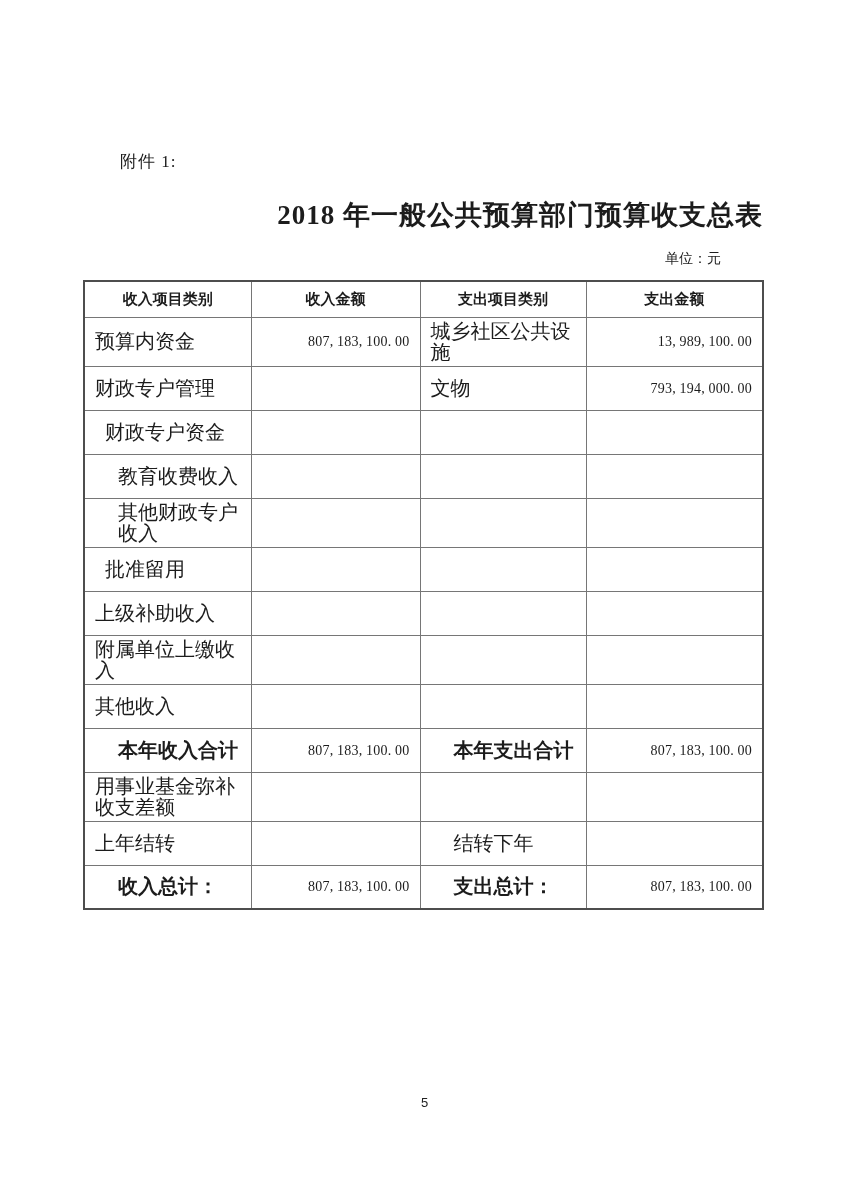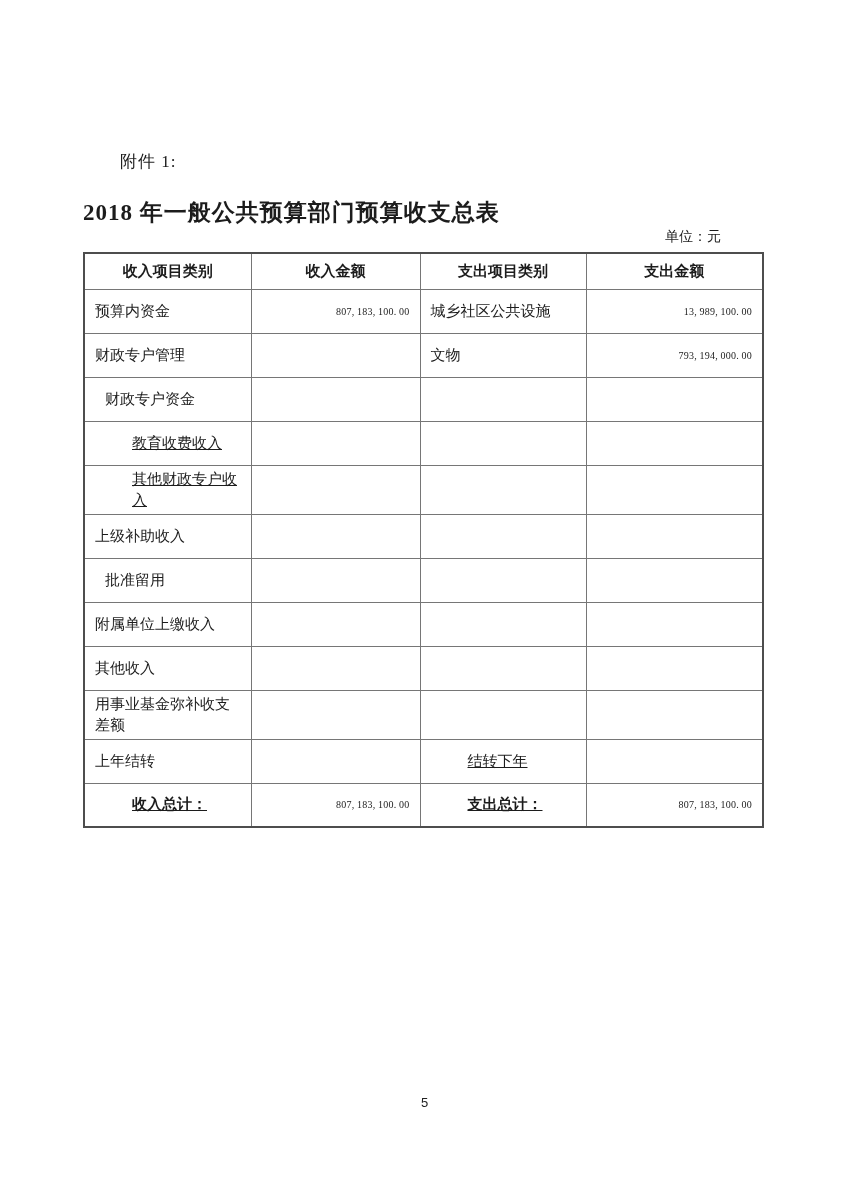--- a/index.html
+++ b/index.html
@@ -4,41 +4,41 @@
 <style>
   html,body{margin:0;padding:0;}
   body{
     width:849px;height:1200px;background:#ffffff;
     font-family:"Liberation Serif","DejaVu Serif",serif;
     color:#1c1c1c;
   }
   .page{position:relative;width:849px;height:1200px;overflow:hidden;background:#fff;}
   .content{padding:150px 86px 0 83px;}
   .attachment{margin-left:37px;font-size:17px;letter-spacing:1px;}
-  .doc-title{margin:24px 0 0 0;text-align:left;font-size:23px;font-weight:bold;letter-spacing:1px;}
-  .unit-line{text-align:right;padding-right:42px;font-size:14px;}
+  .doc-title{margin:24px 0 0 0;text-align:right;font-size:27px;font-weight:bold;letter-spacing:1px;}
+  .unit-line{margin-top:17px;text-align:right;padding-right:42px;font-size:14px;}
   table.budget{
-    margin-top:6px;border-collapse:collapse;table-layout:fixed;width:679px;
+    margin-top:12px;border-collapse:collapse;table-layout:fixed;width:679px;
     border:2px solid #4d4d4d;
   }
   .budget th,.budget td{border:1px solid #767676;box-sizing:border-box;}
   .budget th{
     height:36px;font-size:15px;font-weight:bold;text-align:center;
     padding:2px 4px;vertical-align:middle;
   }
   .budget td{
-    height:44px;font-size:15px;vertical-align:middle;
+    height:44px;font-size:20px;vertical-align:middle;
     padding:3px 6px 3px 10px;line-height:21px;word-break:break-all;
   }
   .budget td.amount{
     font-family:"Liberation Serif","DejaVu Serif",serif;
-    font-size:10px;text-align:right;padding-right:10px;letter-spacing:0.2px;
+    font-size:14px;text-align:right;padding-right:10px;letter-spacing:0.2px;
   }
   .budget td.ind1{padding-left:20px;}
-  .budget td.ind2{padding-left:47px;text-decoration:underline;}
+  .budget td.ind2{padding-left:33px;}
   .budget td.bold{font-weight:bold;}
   .page-number{
     position:absolute;left:0;right:0;bottom:90px;text-align:center;
     font-size:13px;font-family:"Liberation Sans","DejaVu Sans",sans-serif;color:#222;
   }
 </style>
 </head>
 <body>
 
 <div class="page">
@@ -86,42 +86,48 @@
             <td class="item ind0"></td>
             <td class="amount"></td>
           </tr>
           <tr>
             <td class="item ind2">其他财政专户收入</td>
             <td class="amount"></td>
             <td class="item ind0"></td>
             <td class="amount"></td>
           </tr>
           <tr>
-            <td class="item ind0">上级补助收入</td>
+            <td class="item ind1">批准留用</td>
             <td class="amount"></td>
             <td class="item ind0"></td>
             <td class="amount"></td>
           </tr>
           <tr>
-            <td class="item ind1">批准留用</td>
+            <td class="item ind0">上级补助收入</td>
             <td class="amount"></td>
             <td class="item ind0"></td>
             <td class="amount"></td>
           </tr>
           <tr>
             <td class="item ind0">附属单位上缴收入</td>
             <td class="amount"></td>
             <td class="item ind0"></td>
             <td class="amount"></td>
           </tr>
           <tr>
             <td class="item ind0">其他收入</td>
             <td class="amount"></td>
             <td class="item ind0"></td>
             <td class="amount"></td>
+          </tr>
+          <tr>
+            <td class="item ind2 bold">本年收入合计</td>
+            <td class="amount">807, 183, 100. 00</td>
+            <td class="item ind2 bold">本年支出合计</td>
+            <td class="amount">807, 183, 100. 00</td>
           </tr>
           <tr>
             <td class="item ind0">用事业基金弥补收支差额</td>
             <td class="amount"></td>
             <td class="item ind0"></td>
             <td class="amount"></td>
           </tr>
           <tr>
             <td class="item ind0">上年结转</td>
             <td class="amount"></td>

